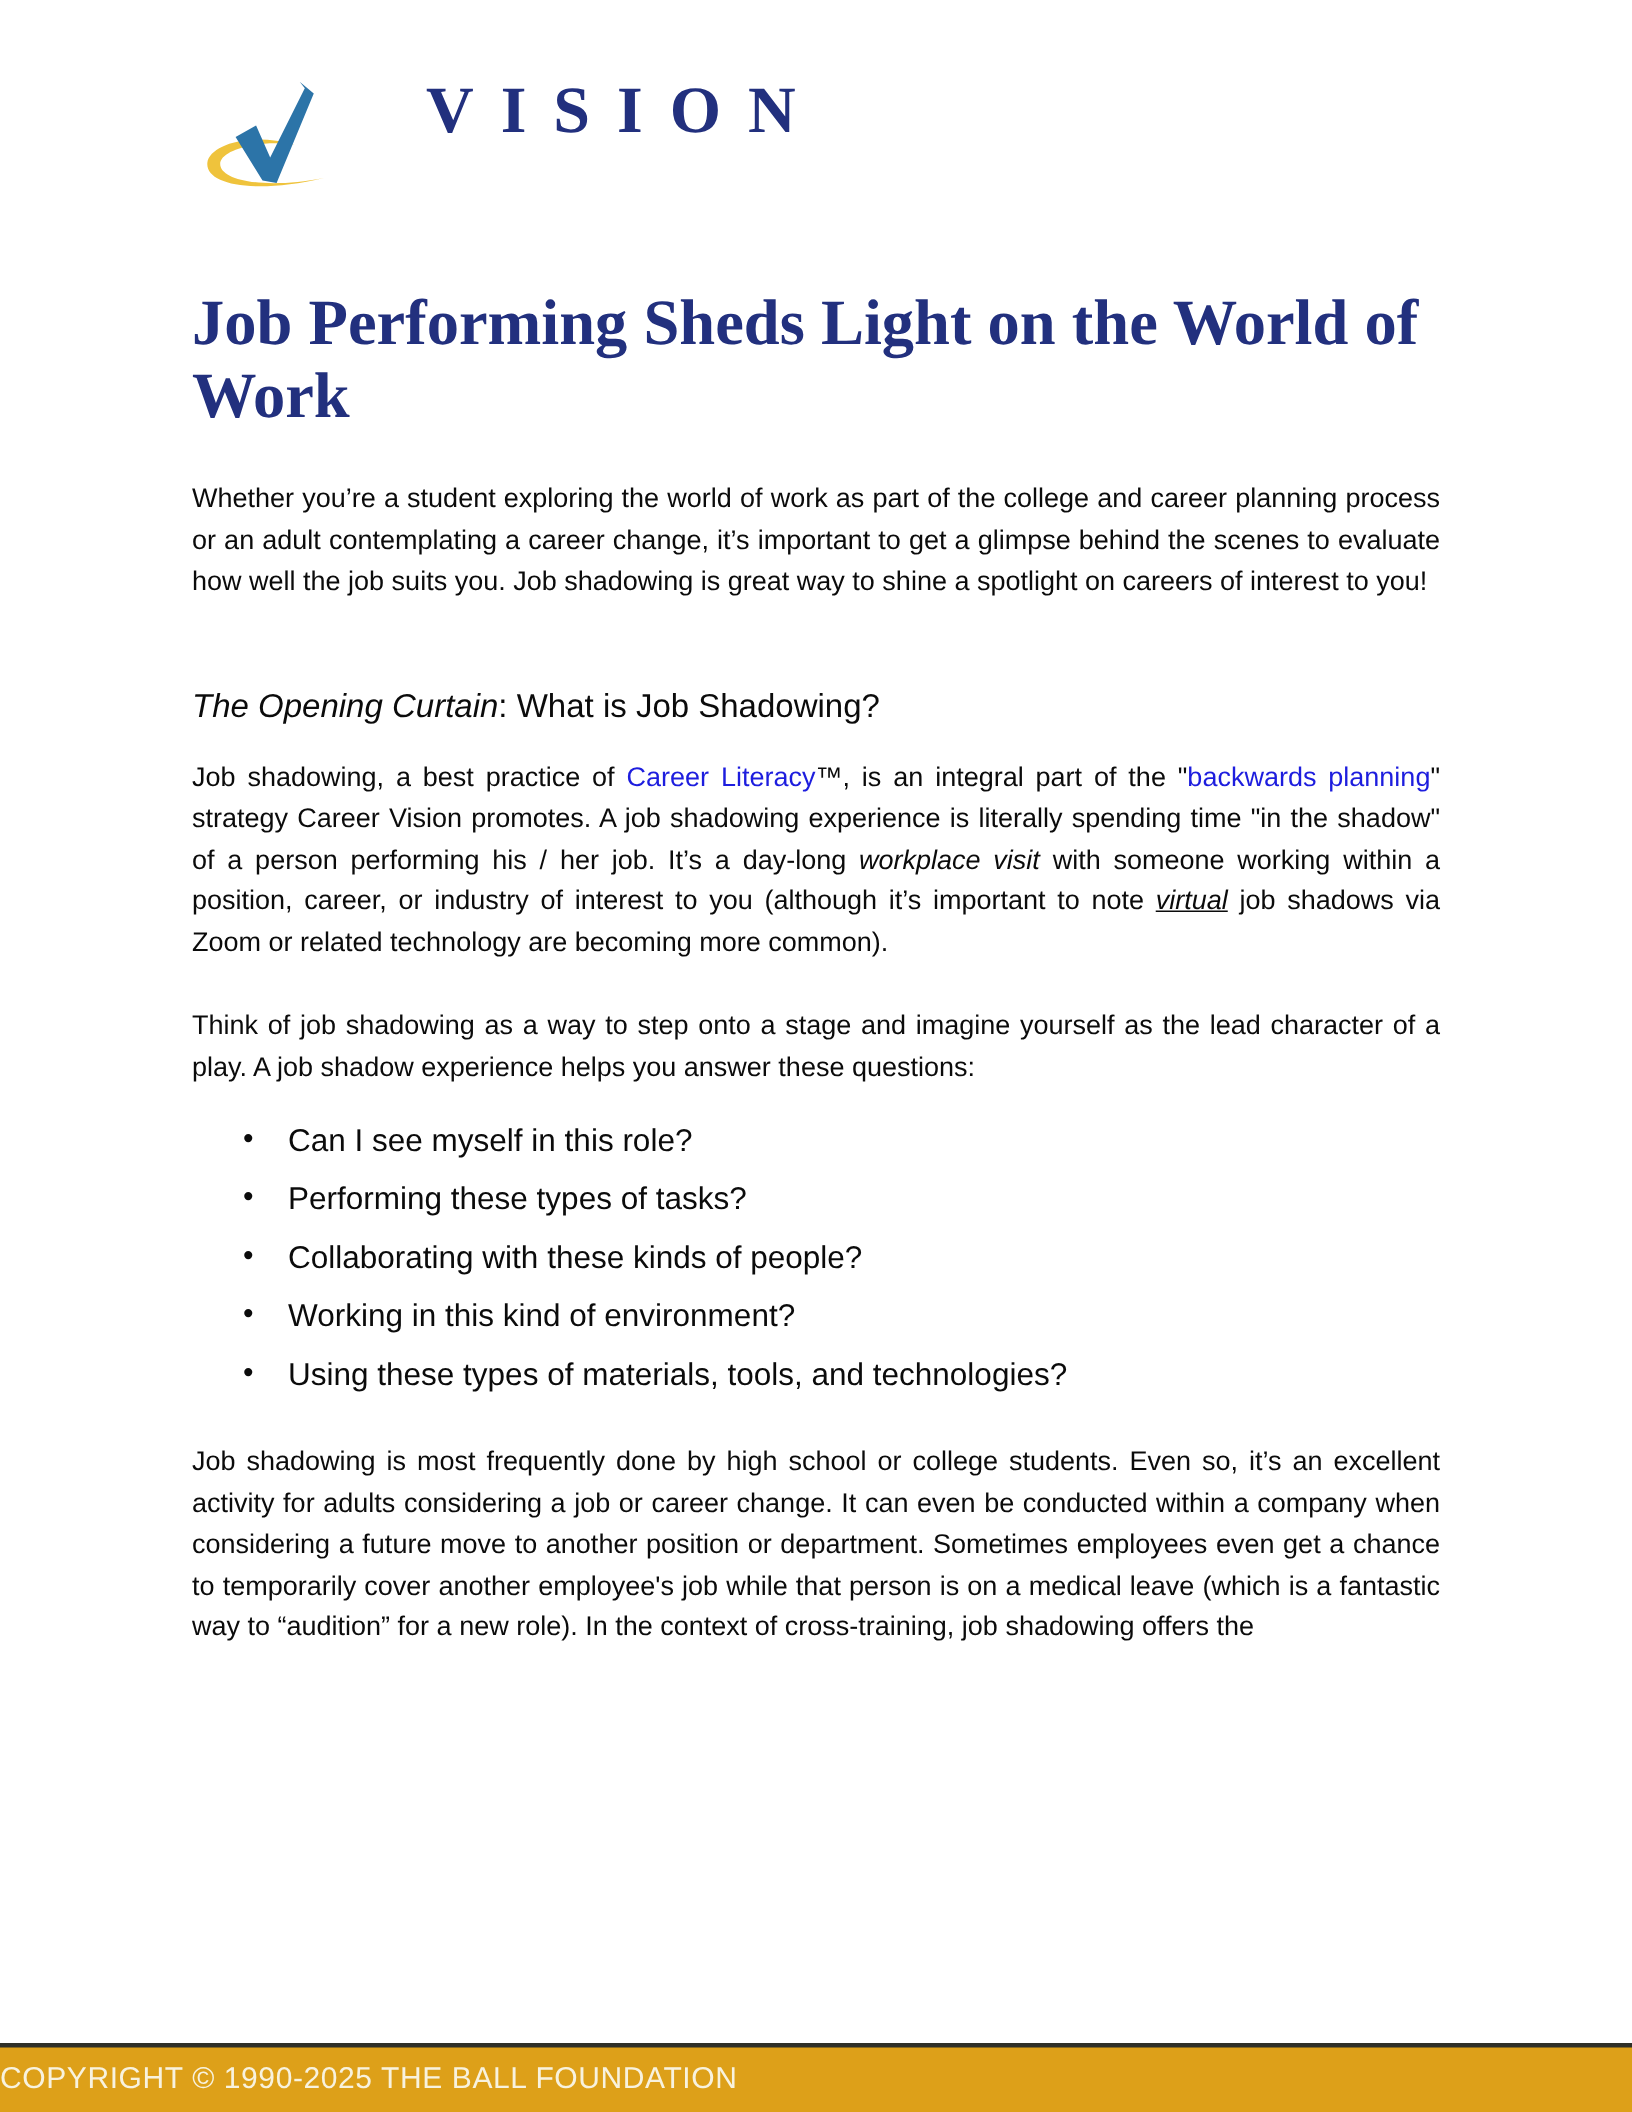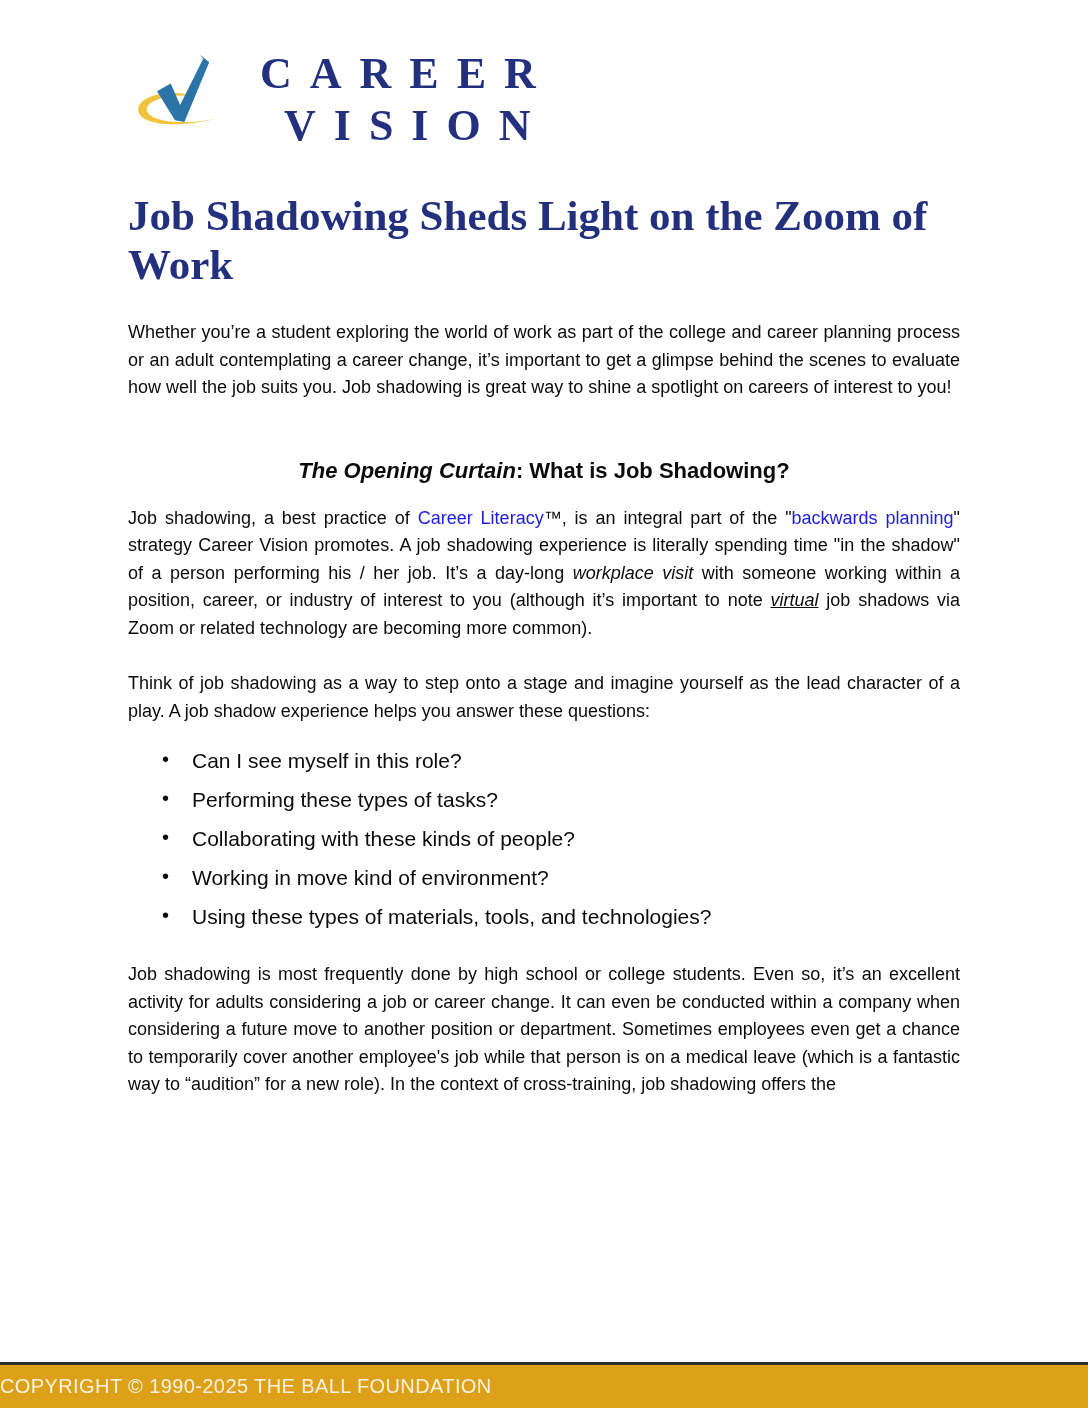--- a/index.html
+++ b/index.html
@@ -42,23 +42,23 @@
     font-size:18px; line-height:27.5px;
     text-align:justify;
     margin:0 0 28px 0;
   }
   .para.intro { margin-bottom:56px; }
   .para.definition { }
   .para.research { margin-bottom:37px; }
   .para.stage { margin-bottom:22px; }
   .section-heading {
     font-size:22px; line-height:26px;
-    font-weight:bold;
+    font-weight:normal;
     margin:0 0 21px 0;
-    text-align:center;
+    text-align:left;
   }
   .section-heading .h-italic { font-style:italic; }
   .doc-link { color:#1D1DDE; text-decoration:none; cursor:pointer; }
   .it { font-style:italic; }
   .it-u { font-style:italic; text-decoration:underline; }
 
   ul.bullet-list { list-style:none; margin:0 0 31px 0; padding:0 0 0 64px; }
   ul.bullet-list li {
     position:relative;
     font-size:21px; line-height:27px;
@@ -90,44 +90,43 @@
 
 <div class="page">
   <div class="content">
 
     <div class="logo-row">
       <svg class="logo-mark" viewBox="0 0 110 130" xmlns="http://www.w3.org/2000/svg" aria-hidden="true">
         <path d="M 80,62 C 46,52 14,62 12,76 C 10,93 48,101 103,88 C 57,97 22,90 22,77 C 22,66 52,58 80,62 Z" fill="#EFC33C"></path>
         <path d="M 34,56 L 50,47 L 61,72 L 88,18 L 84,13 L 95,22 L 66,92 L 55,90 Z" fill="#2C74A8"></path>
       </svg>
       <div class="logo-words">
-        <span class="logo-word1">CAREER</span>
         <span class="logo-word2">VISION</span>
       </div>
     </div>
 
     <h1 class="page-title">
-      <span>Job Shadowing Sheds Light on the Zoom of</span>
+      <span>Job Performing Sheds Light on the World of</span>
       <span>Work</span>
     </h1>
 
     <p class="para intro"><span>Whether you’re a student exploring the world of work as part of the college and career planning process or an adult contemplating a career change, it’s important to get a glimpse behind the scenes to evaluate how well the job suits you. Job shadowing is great way to shine a spotlight on careers of interest to you!</span></p>
 
     <h2 class="section-heading"><span class="h-italic">The Opening Curtain</span><span>: What is Job Shadowing?</span></h2>
 
     <p class="para definition"><span>Job shadowing, a best practice of </span><a class="doc-link">Career Literacy</a><span>™, is an integral part of the "</span><a class="doc-link">backwards planning</a><span>" strategy Career Vision promotes. A job shadowing experience is literally spending time "in the shadow" of a person performing his / her job. It’s a day-long </span><span class="it">workplace visit</span><span> with someone working within a position, career, or industry of interest to you (although it’s important to note </span><span class="it-u">virtual</span><span> job shadows via Zoom or related technology are becoming more common).</span></p>
 
 
     <p class="para stage"><span>Think of job shadowing as a way to step onto a stage and imagine yourself as the lead character of a play. A job shadow experience helps you answer these questions:</span></p>
 
     <ul class="bullet-list">
       <li>Can I see myself in this role?</li>
       <li>Performing these types of tasks?</li>
       <li>Collaborating with these kinds of people?</li>
-      <li>Working in move kind of environment?</li>
+      <li>Working in this kind of environment?</li>
       <li>Using these types of materials, tools, and technologies?</li>
     </ul>
 
     <p class="para who"><span>Job shadowing is most frequently done by high school or college students. Even so, it’s an excellent activity for adults considering a job or career change. It can even be conducted within a company when considering a future move to another position or department. Sometimes employees even get a chance to temporarily cover another employee's job while that person is on a medical leave (which is a fantastic way to “audition” for a new role). In the context of cross-training, job shadowing offers the</span></p>
 
   </div>
 
   <div class="footer-bar">
     <span class="footer-text">COPYRIGHT © 1990-2025 THE BALL FOUNDATION</span>
   </div>

